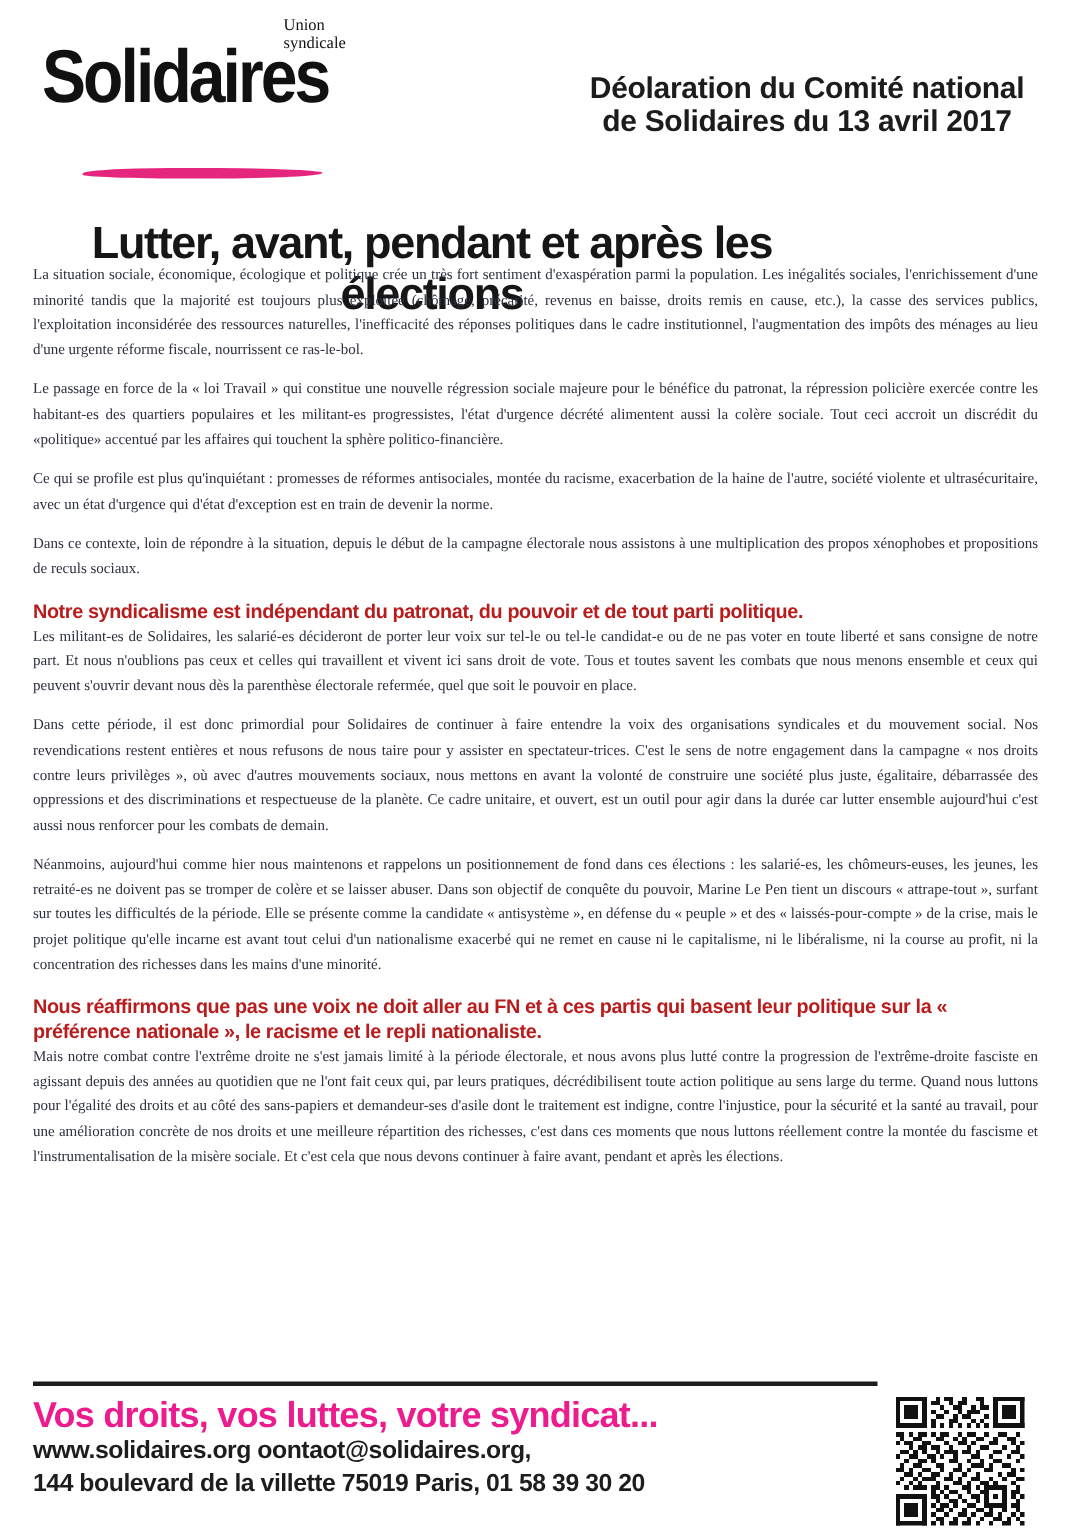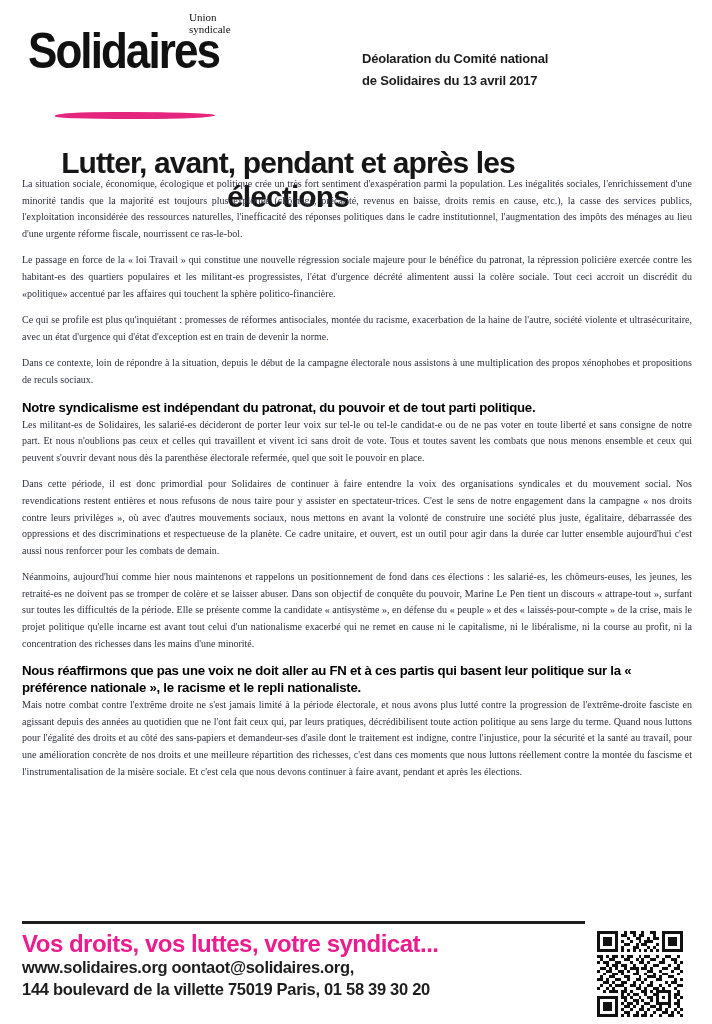--- a/index.html
+++ b/index.html
@@ -69,26 +69,27 @@
     left: 27px;
     top: 86px;
     width: 160px;
     height: 7px;
     background: #e5267f;
     border-radius: 40% 60% 50% 50% / 60% 50% 60% 40%;
   }
 
   .header-title {
     position: absolute;
-    right: 20px;
+    right: 9px;
     top: 48px;
     width: 330px;
-    font-family: "Liberation Sans", sans-serif;
-    font-weight: bold;
-    font-size: 13px;
+    text-align: center;
+    font-family: "Liberation Sans", sans-serif;
+    font-weight: bold;
+    font-size: 20px;
     line-height: 22px;
     color: #1c1c1c;
     letter-spacing: -0.2px;
   }
   .header-title .l2 { display: block; }
 
   
   .main-title {
     position: absolute;
     left: 0;
@@ -122,21 +123,21 @@
     -webkit-hyphens: auto;
   }
   p.para:last-child { margin-bottom: 0; }
 
   h2.pink-head {
     margin: 0 0 1px 0;
     font-family: "Liberation Sans", sans-serif;
     font-weight: bold;
     font-size: 13.2px;
     line-height: 17px;
-    color: #000000;
+    color: #b91c1c;
     letter-spacing: -0.25px;
     text-align: left;
   }
 
   .gap-before { margin-top: 10px; }
 
   
   .footer {
     position: absolute;
     left: 22px;

